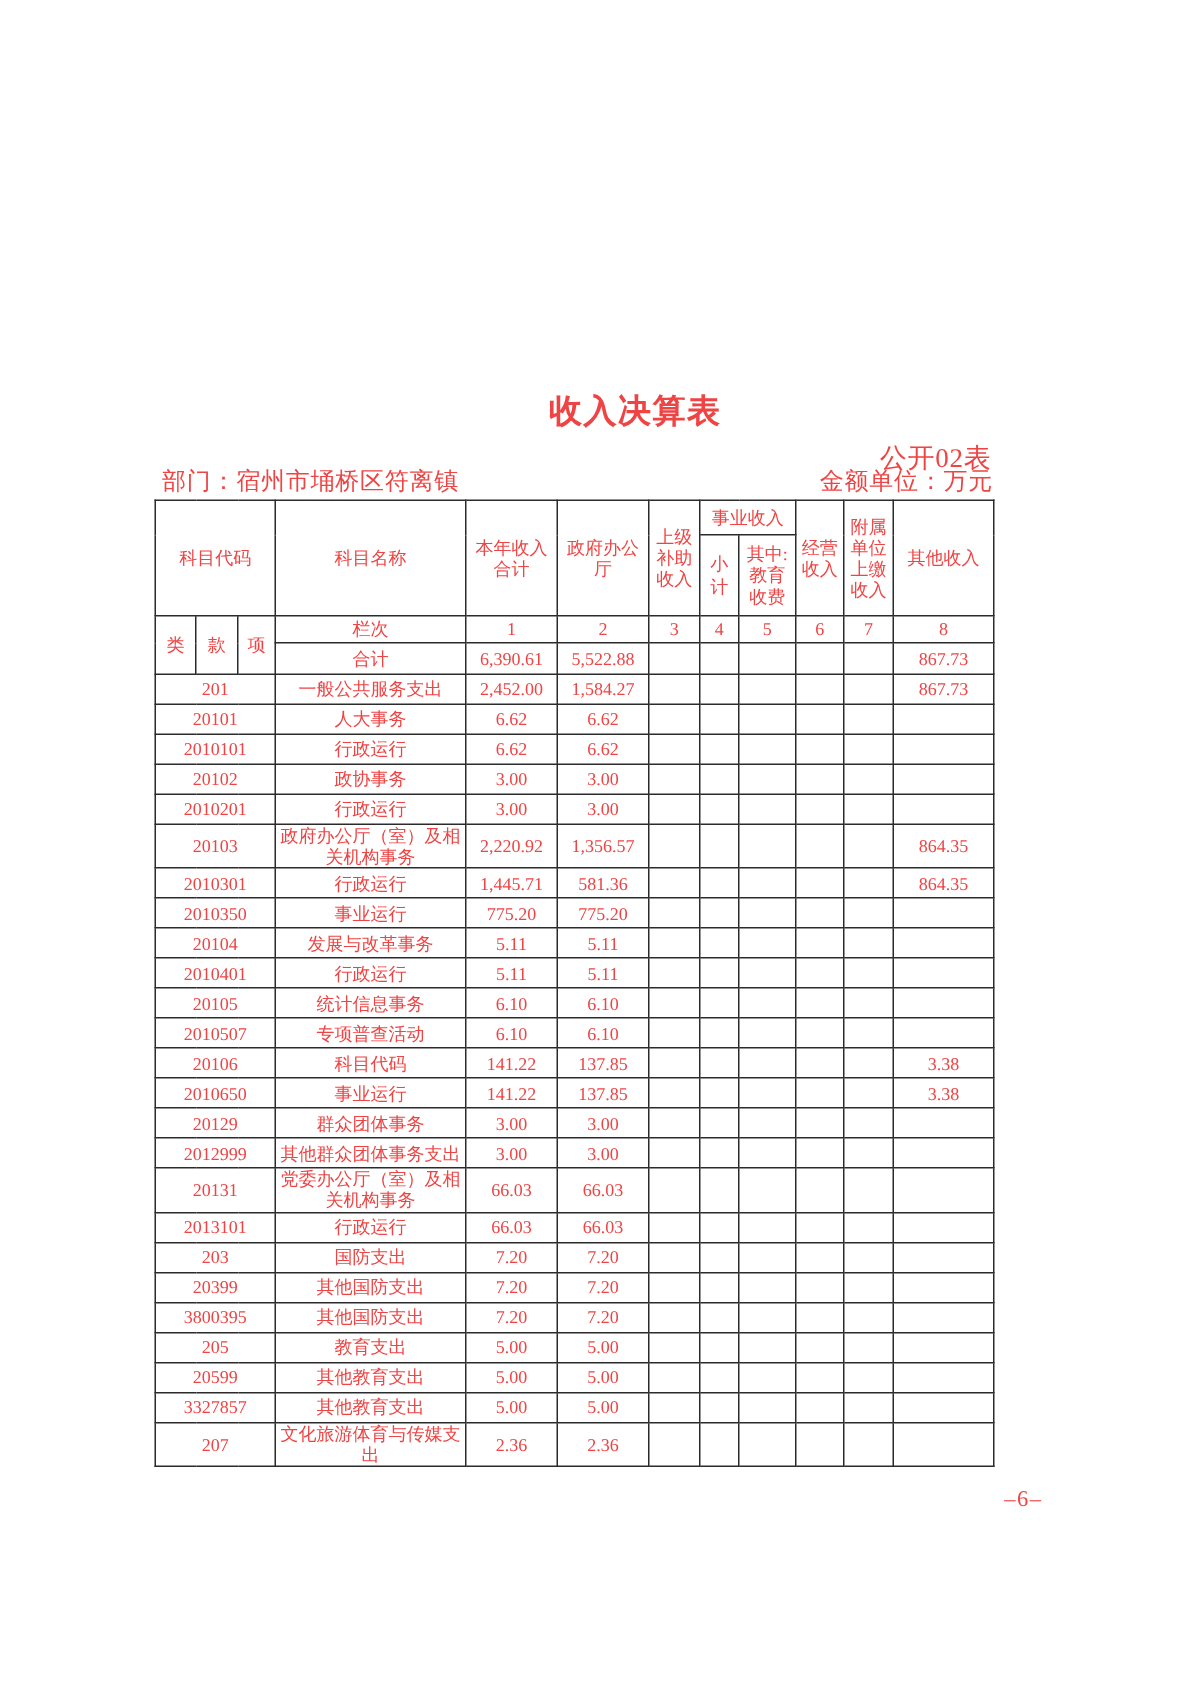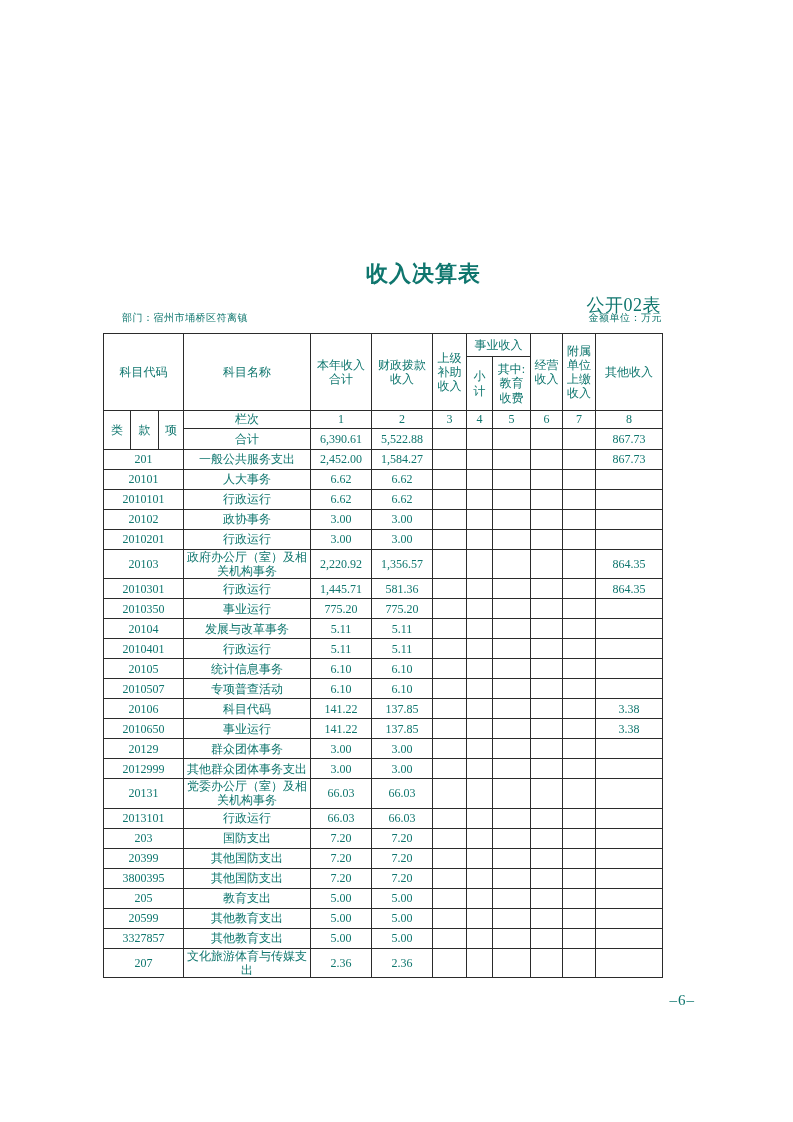--- a/index.html
+++ b/index.html
@@ -1,37 +1,37 @@
 <!DOCTYPE html>
 <html><head>
 <meta charset="utf-8">
 <style>
   html,body { margin:0; padding:0; background:#ffffff; }
   .page {
     position:relative;
     width:793px; height:1122px;
     background:#ffffff;
     font-family:"Liberation Serif","DejaVu Serif",serif;
-    color:#0f766e;
+    color:#ef4444;
     overflow:hidden;
   }
   .doc-title {
     position:absolute; top:259px; left:27px; width:793px;
     text-align:center;
     font-size:22px; font-weight:bold;
     letter-spacing:1px;
   }
   .form-code {
     position:absolute; top:293px; right:132px;
     font-size:18px; letter-spacing:0.5px;
   }
   .meta-row {
-    position:absolute; top:311px; left:122px; right:131px;
+    position:absolute; top:311px; left:108px; right:131px;
     display:flex; justify-content:space-between;
-    font-size:10px; letter-spacing:0.5px;
+    font-size:16px; letter-spacing:0.5px;
   }
   table.fin {
     position:absolute; top:333px; left:103px;
     border-collapse:collapse; table-layout:fixed;
     width:559px;
   }
   table.fin th, table.fin td {
     border:1px solid #2b2b2b;
     font-size:12px; font-weight:normal;
     line-height:1.18;
@@ -82,21 +82,21 @@
         <col style="width:38px">
       <col style="width:32px">
         <col style="width:33px">
         <col style="width:67px">
     </colgroup>
     <thead>
       <tr class="h1">
         <th colspan="3" rowspan="2">科目代码</th>
         <th rowspan="2">科目名称</th>
         <th rowspan="2">本年收入合计</th>
-        <th rowspan="2">财政拨款收入</th>
+        <th rowspan="2">政府办公厅</th>
         <th rowspan="2">上级补助收入</th>
         <th colspan="2">事业收入</th>
         <th rowspan="2">经营收入</th>
         <th rowspan="2">附属单位上缴收入</th>
         <th rowspan="2">其他收入</th>
       </tr>
       <tr class="h2">
         <th>小计</th>
         <th>其中:教育收费</th>
       </tr>

